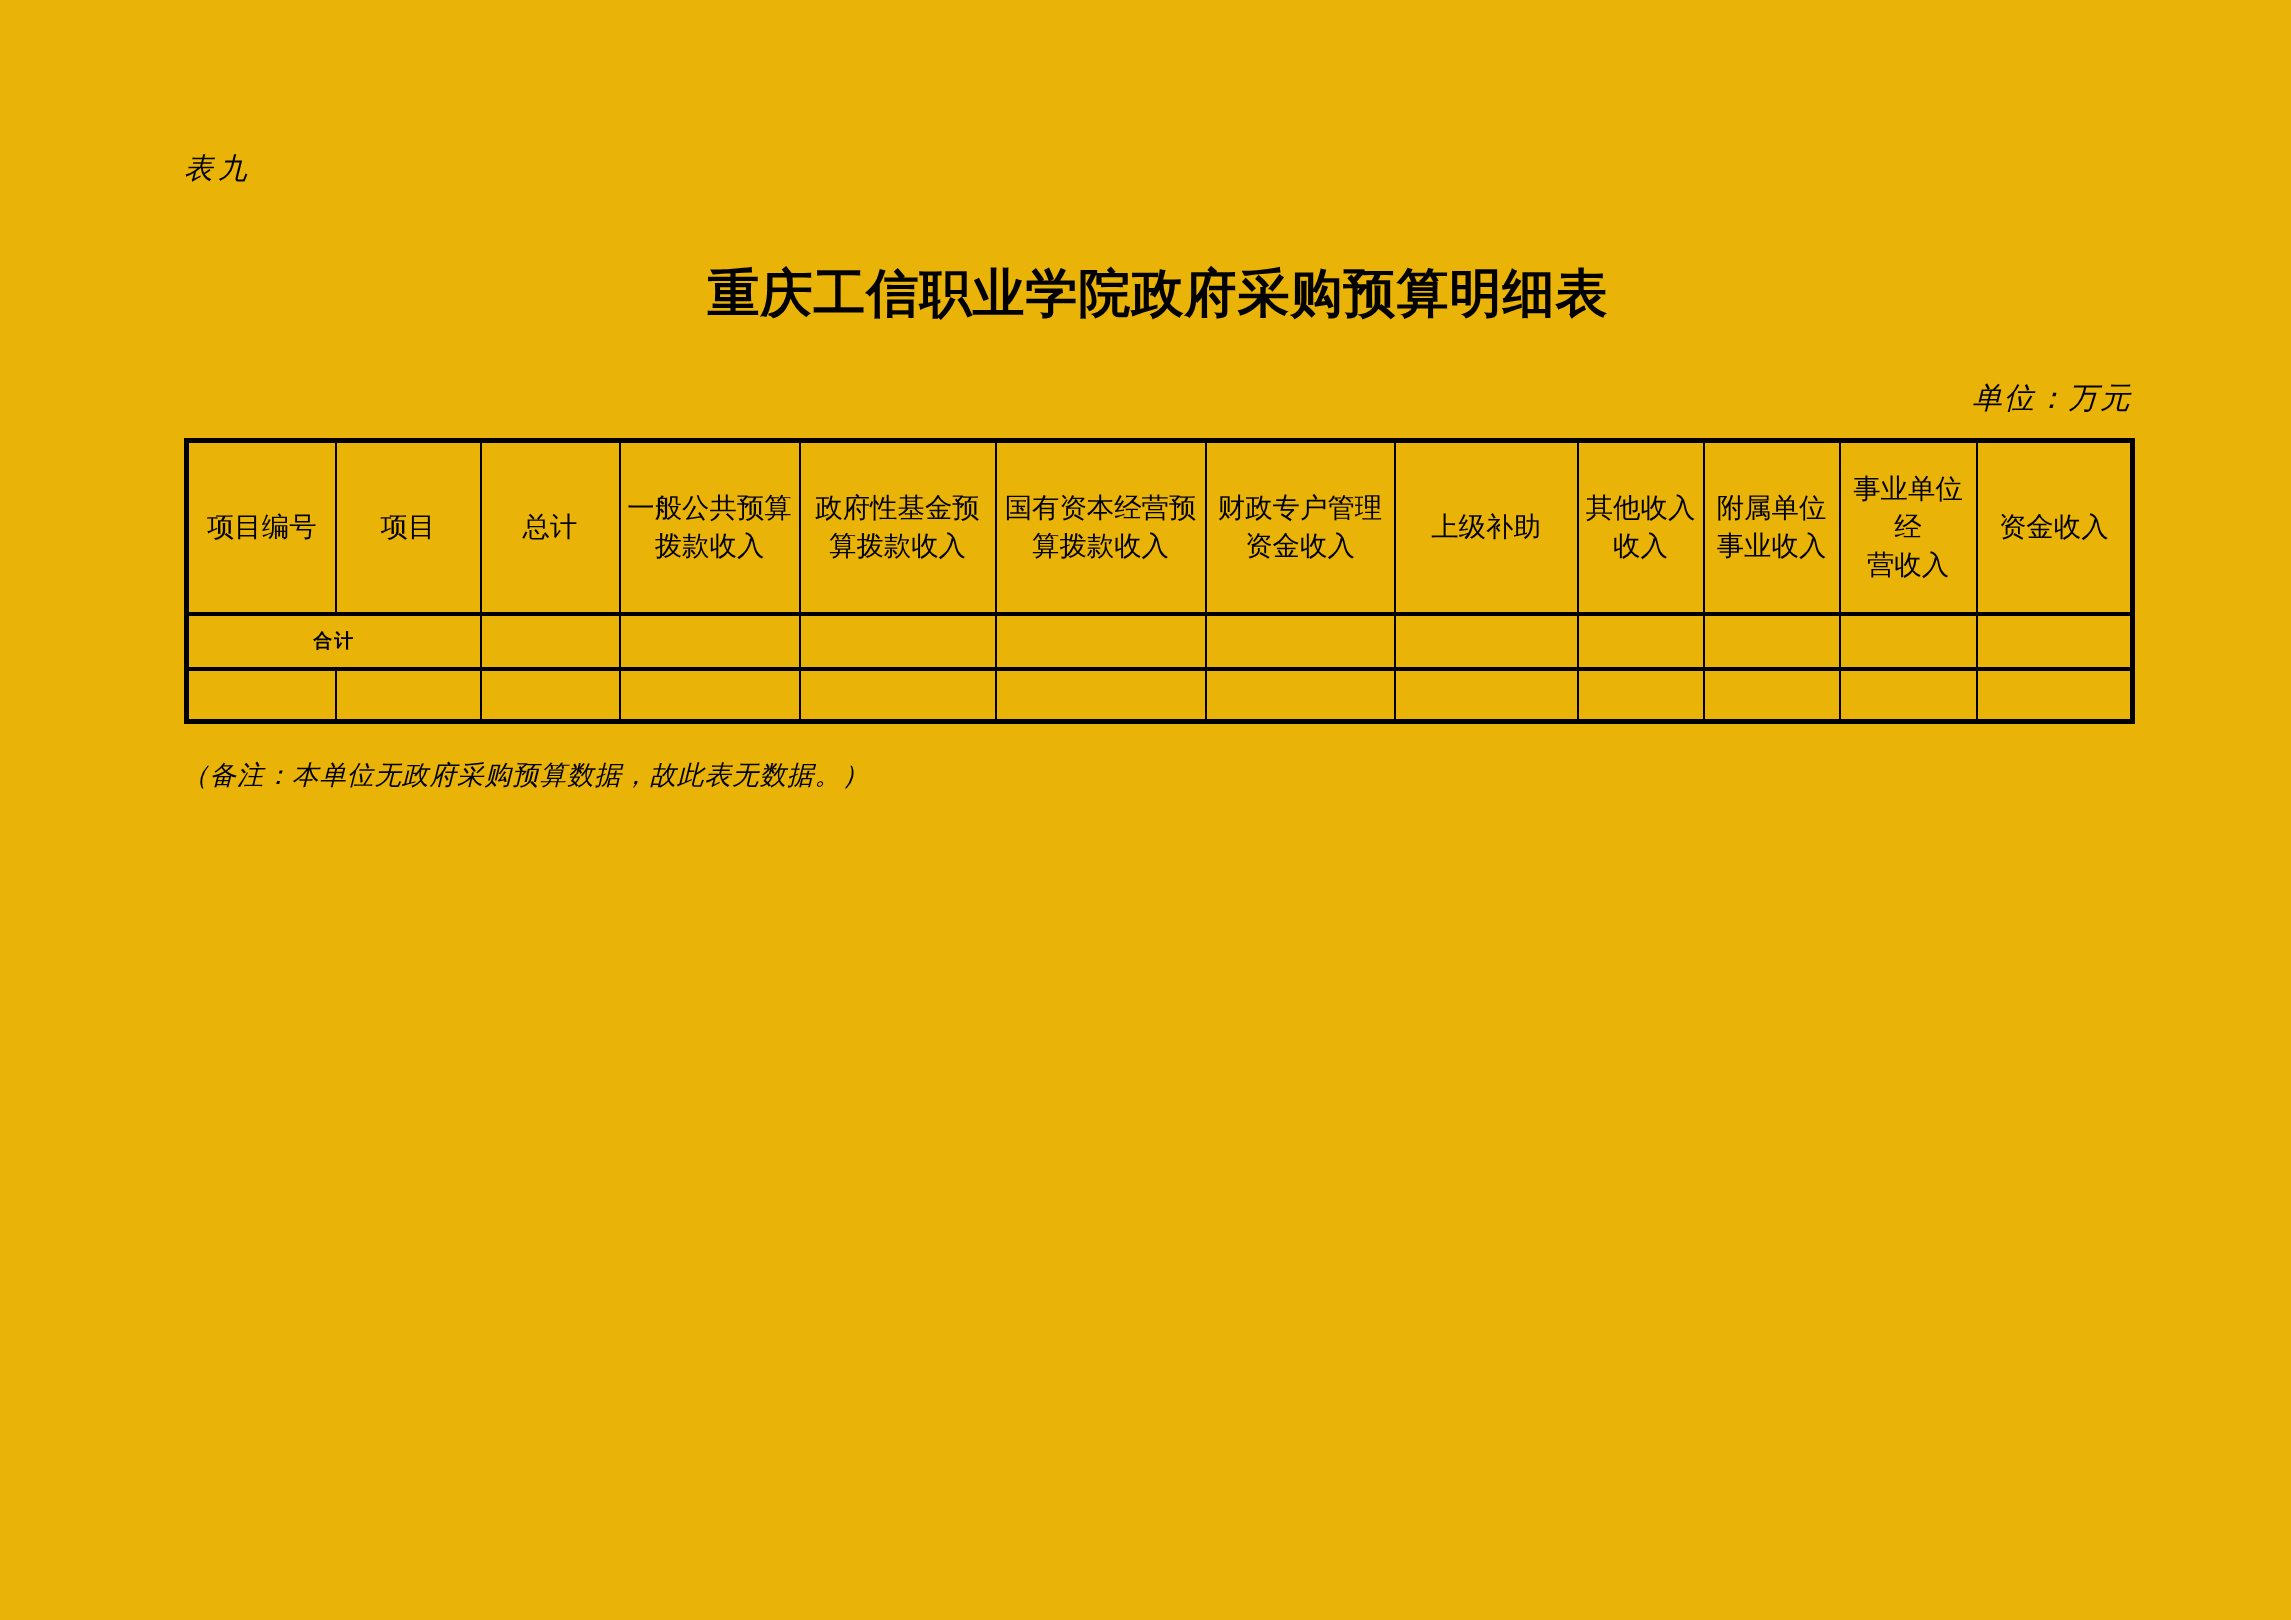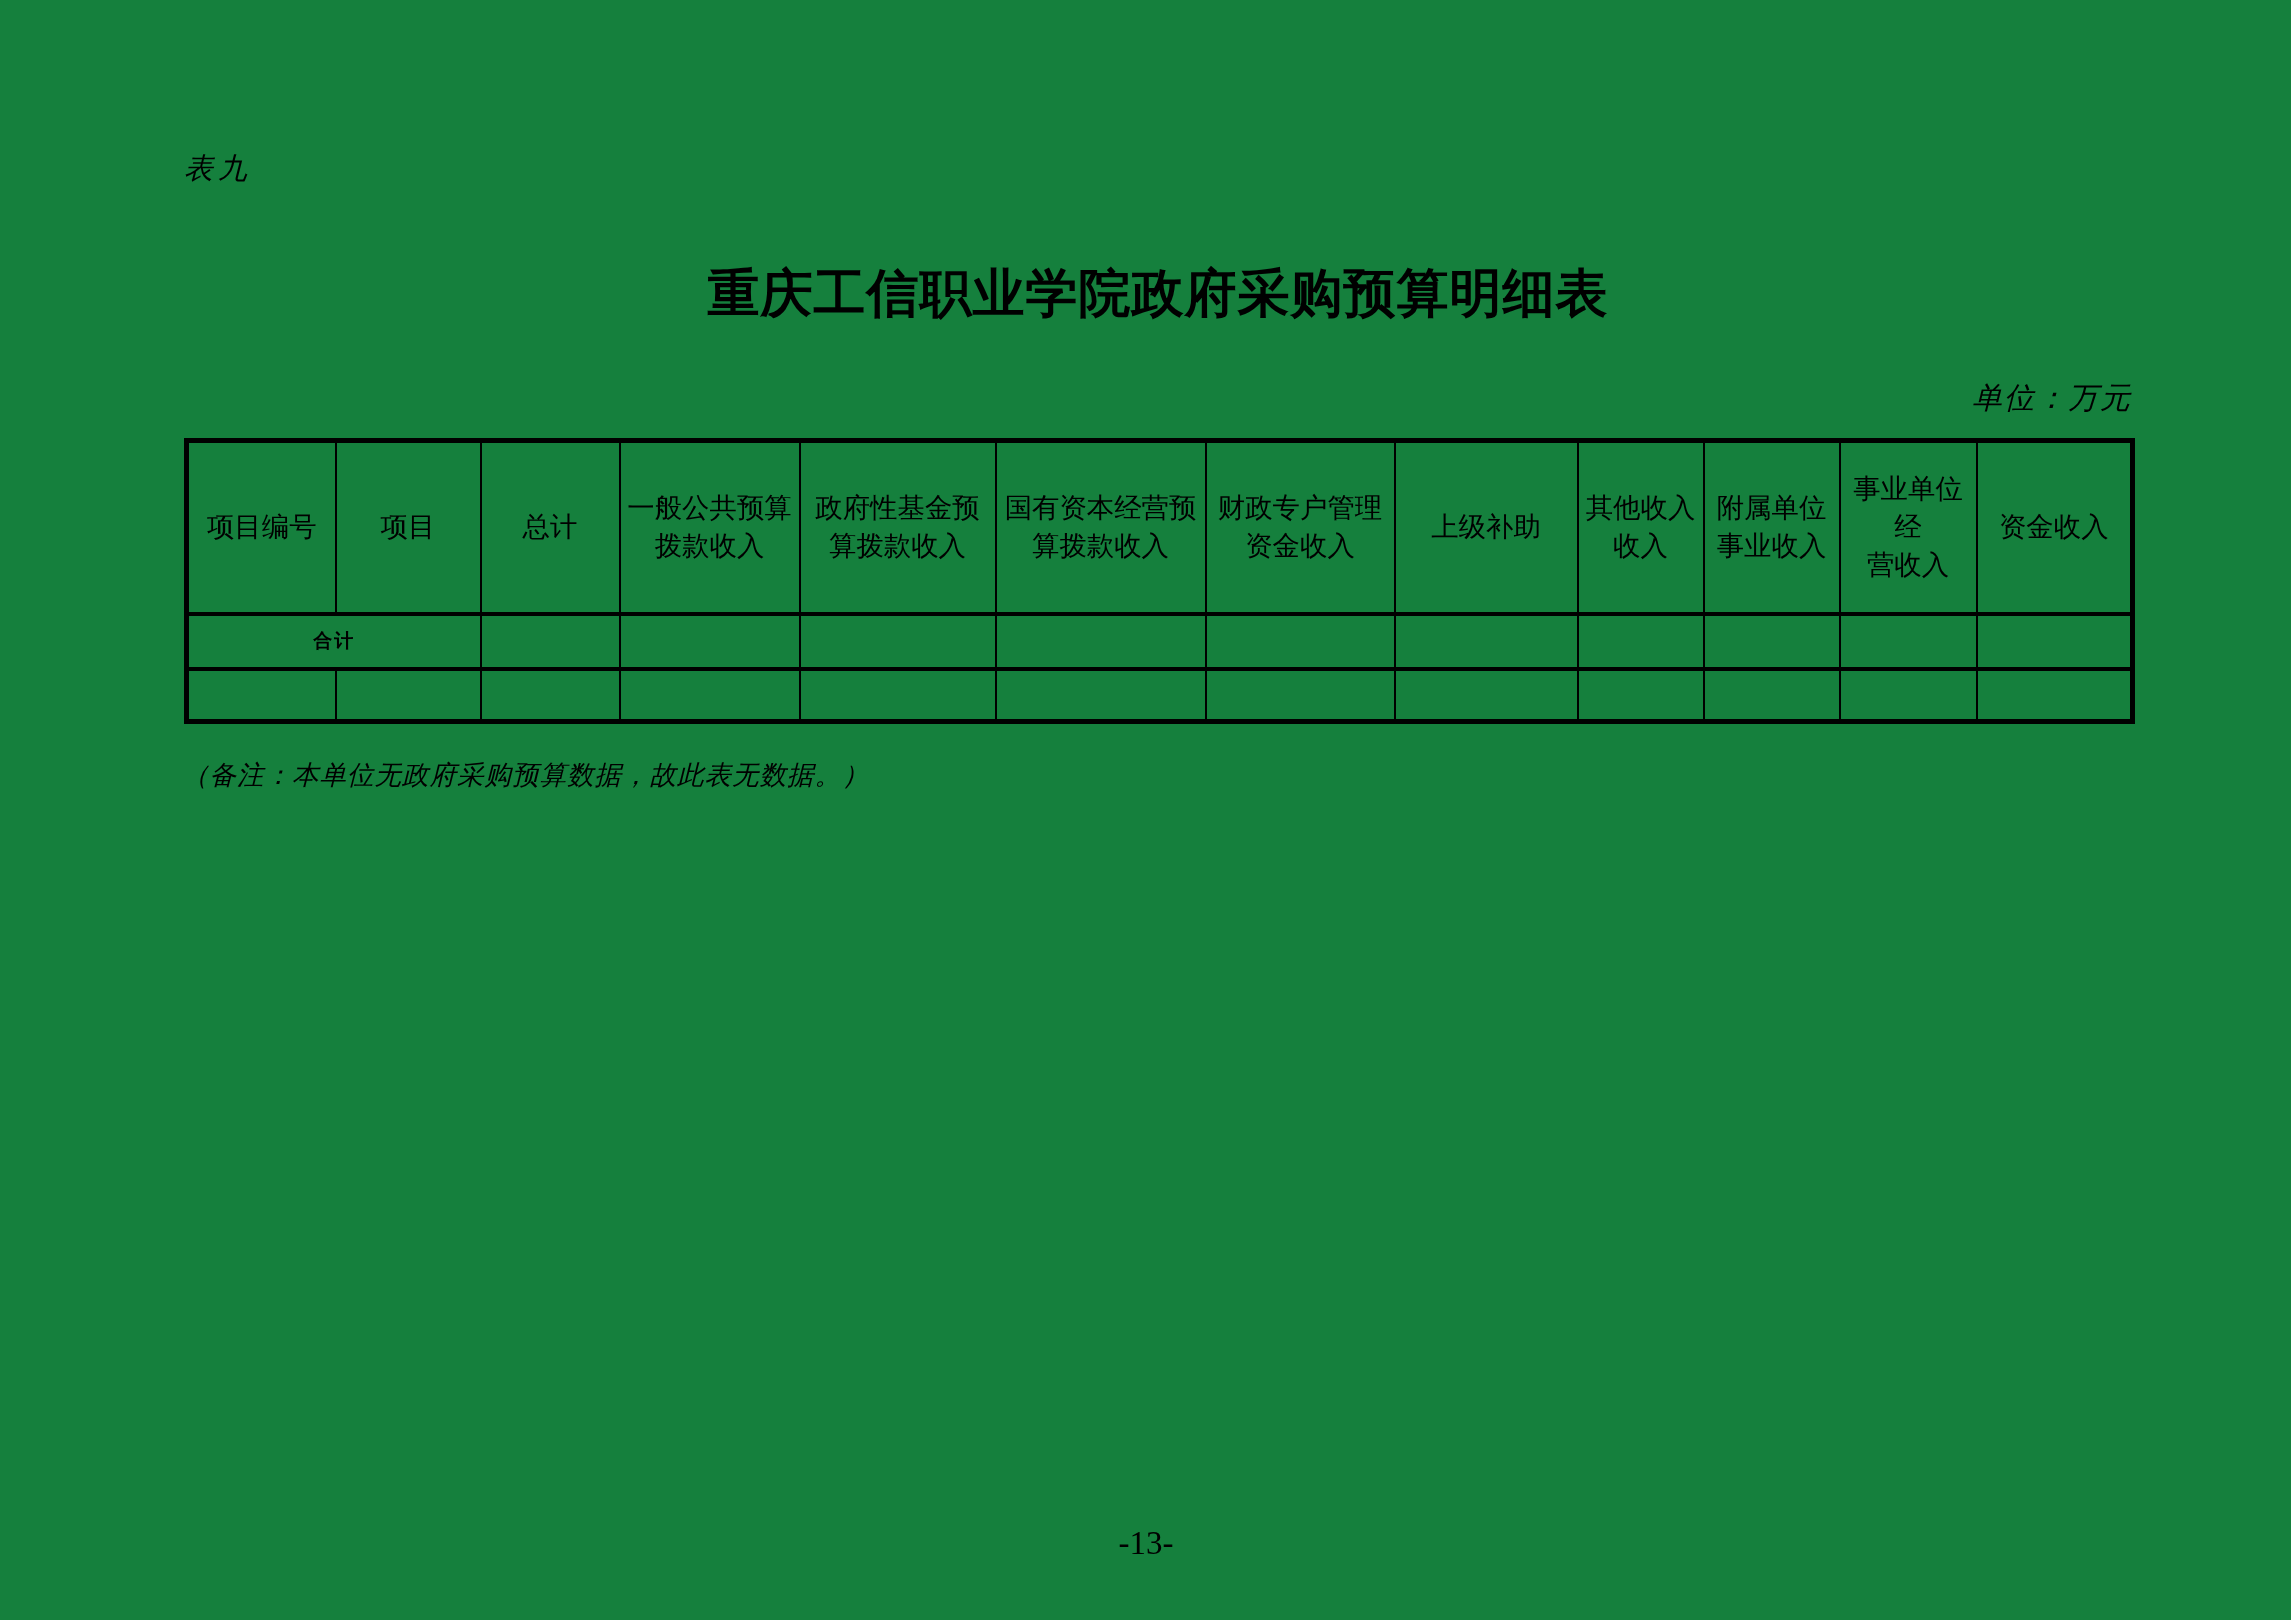--- a/index.html
+++ b/index.html
@@ -3,21 +3,21 @@
 <meta charset="utf-8">
 <style>
   * { margin: 0; padding: 0; box-sizing: border-box; }
   html, body { background: #e8e8e8; }
   body { font-family: "Liberation Serif", "DejaVu Serif", serif; color: #000; }
 
   .page {
     position: relative;
     width: 2292px;
     height: 1620px;
-    background: #15803d;
+    background: #eab308;
     overflow: hidden;
   }
 
   .table-label {
     position: absolute;
     left: 184px;
     top: 149px;
     font-size: 29px;
     font-style: italic;
     letter-spacing: 4.9px;
@@ -188,16 +188,15 @@
         <td></td>
         <td></td>
         <td></td>
         <td></td>
       </tr>
     </tbody>
   </table>
 
   <div class="footnote">（备注：本单位无政府采购预算数据，故此表无数据。）</div>
 
-  <div class="page-number">-13-</div>
 
 </div>
 
 
 </body></html>

